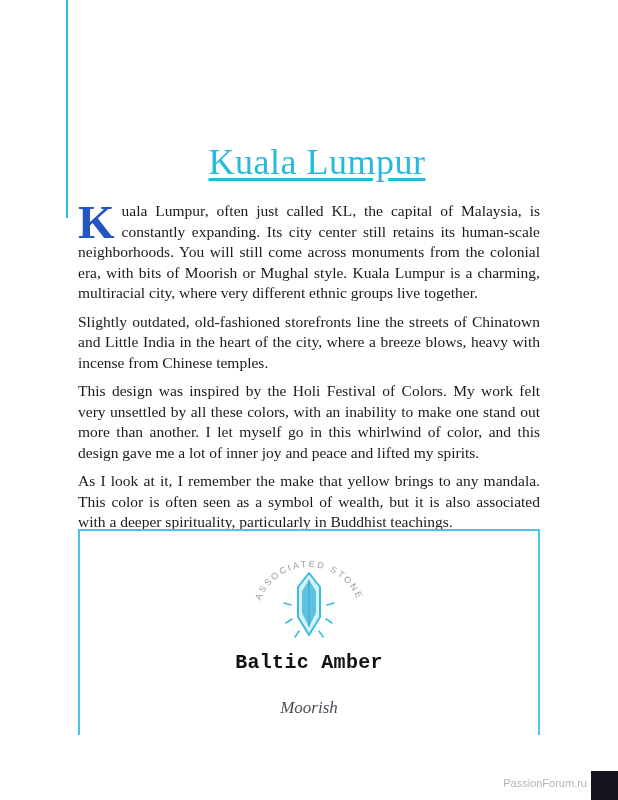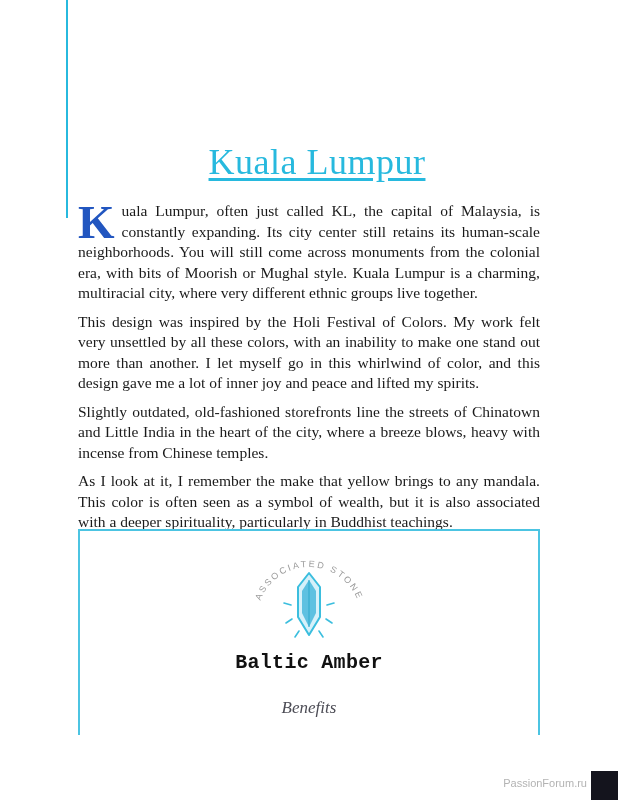--- a/index.html
+++ b/index.html
@@ -76,22 +76,22 @@
 <body>
 
 <div class="page">
 
   <div class="accent-line"></div>
 
   <h1 class="title">Kuala Lumpur</h1>
 
   <div class="body-text">
     <p class="para"><span class="dropcap">K</span><span>uala Lumpur, often just called KL, the capital of Malaysia, is constantly expanding. Its city center still retains its human-scale neighborhoods. You will still come across monuments from the colonial era, with bits of Moorish or Mughal style. Kuala Lumpur is a charming, multiracial city, where very different ethnic groups live together.</span></p>
+    <p class="para">Slightly outdated, old-fashioned storefronts line the streets of Chinatown and Little India in the heart of the city, where a breeze blows, heavy with incense from Chinese temples.</p>
     <p class="para">This design was inspired by the Holi Festival of Colors. My work felt very unsettled by all these colors, with an inability to make one stand out more than another. I let myself go in this whirlwind of color, and this design gave me a lot of inner joy and peace and lifted my spirits.</p>
-    <p class="para">Slightly outdated, old-fashioned storefronts line the streets of Chinatown and Little India in the heart of the city, where a breeze blows, heavy with incense from Chinese temples.</p>
     <p class="para">As I look at it, I remember the make that yellow brings to any mandala. This color is often seen as a symbol of wealth, but it is also associated with a deeper spirituality, particularly in Buddhist teachings.</p>
   </div>
 
   <div class="stone-card">
     <svg viewBox="0 0 150 100" width="150" height="100" aria-hidden="true">
       <path id="arcpath" d="M 23 72 A 52 52 0 0 1 127 72" fill="none"></path>
       <text font-size="9" letter-spacing="2.2" fill="#9a9a9a" font-family="Liberation Sans, sans-serif">
         <textPath href="#arcpath" startOffset="50%" text-anchor="middle">ASSOCIATED STONE</textPath>
       </text>
       <g>
@@ -102,19 +102,19 @@
           <line x1="57" y1="58" x2="50" y2="56"></line>
           <line x1="58" y1="72" x2="52" y2="76"></line>
           <line x1="65" y1="84" x2="61" y2="90"></line>
           <line x1="93" y1="58" x2="100" y2="56"></line>
           <line x1="92" y1="72" x2="98" y2="76"></line>
           <line x1="85" y1="84" x2="89" y2="90"></line>
         </g>
       </g>
     </svg>
     <div class="stone-name">Baltic Amber</div>
-    <div class="benefits">Benefits</div>
+    <div class="benefits">Moorish</div>
   </div>
 
   <div class="watermark">PassionForum.ru</div>
   <div class="corner-badge"></div>
 
 </div>
 
 </body></html>

